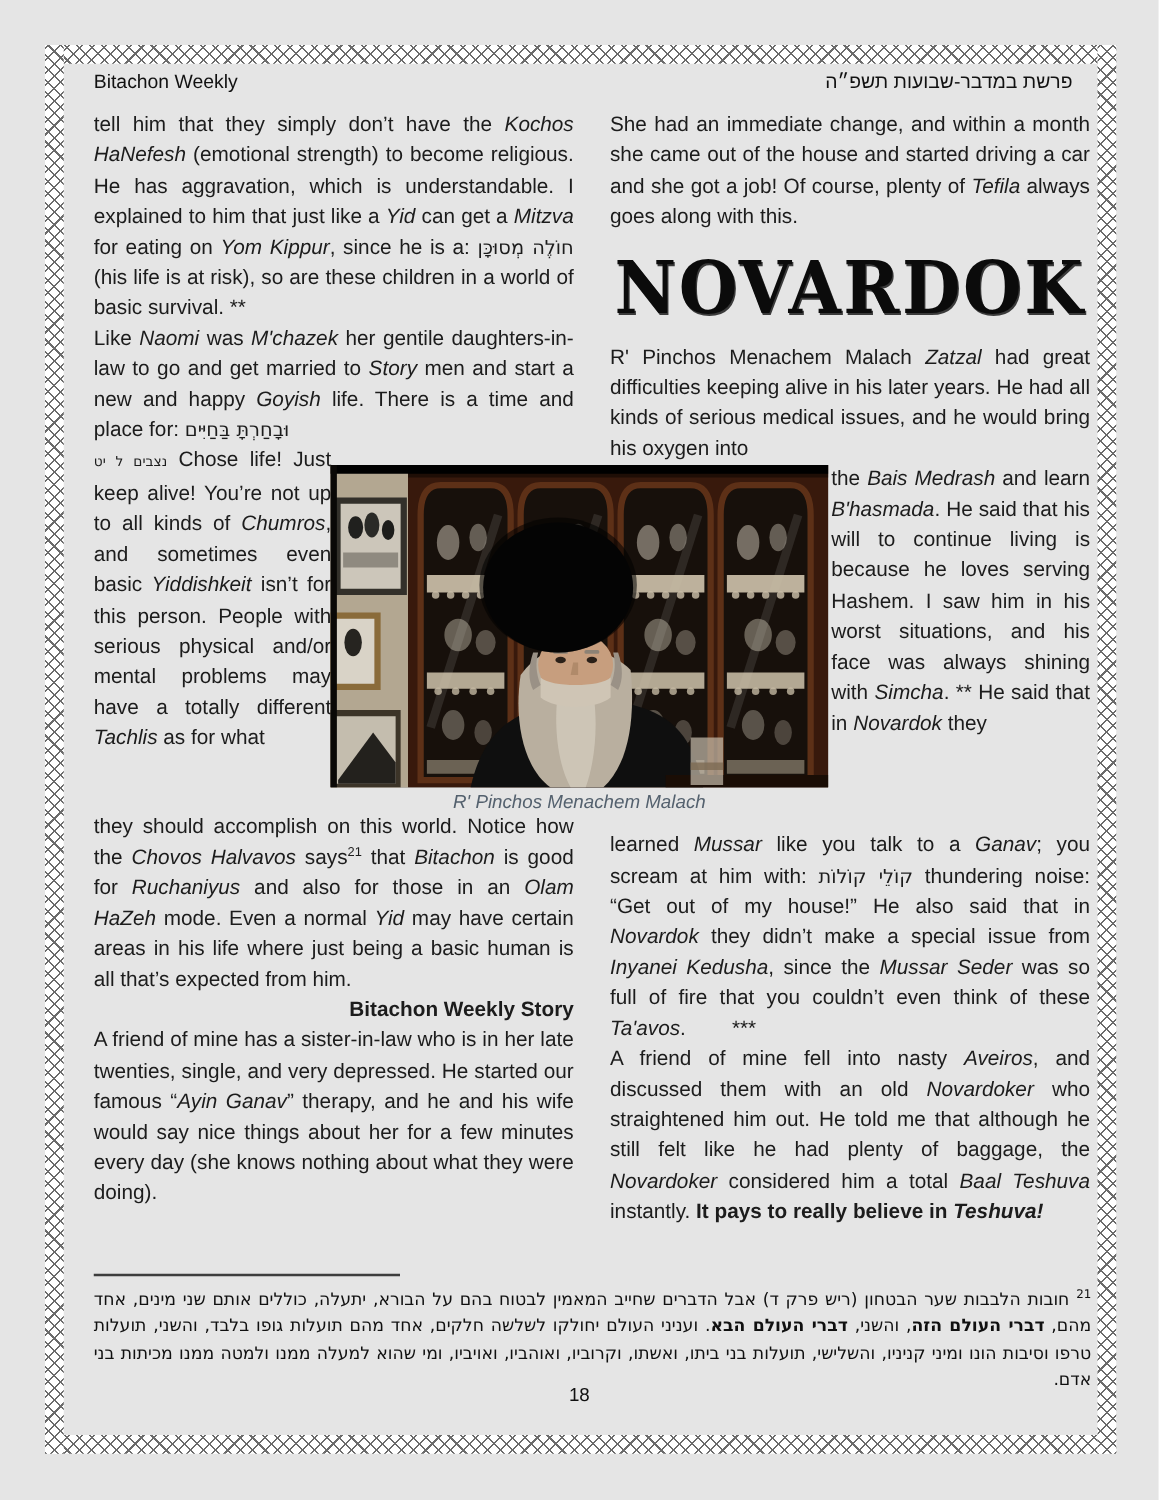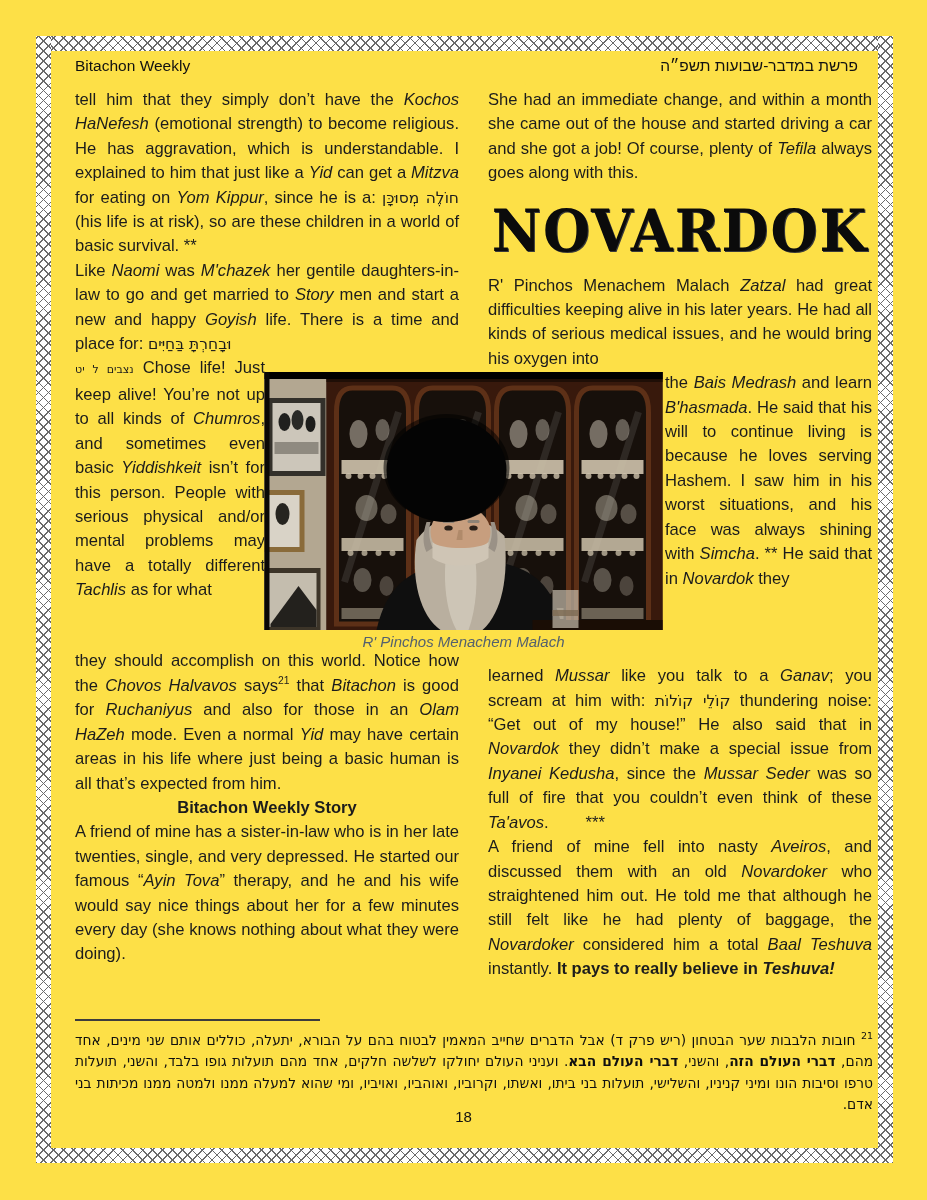--- a/index.html
+++ b/index.html
@@ -1,17 +1,17 @@
 <!DOCTYPE html>
 <html><head>
 <meta charset="utf-8">
 <style>
   html,body{margin:0;padding:0;background:#ffffff;}
   #page{
-    position:relative;width:927px;height:1200px;background:#fde047;
+    position:relative;width:927px;height:1200px;background:#e5e5e5;
     font-family:"Liberation Sans", sans-serif;color:#1c1c1c;overflow:hidden;text-decoration:underline;
   }
   
   .border-strip{
     position:absolute;
     background-image:
       repeating-linear-gradient(45deg,#6b6b6b 0,#6b6b6b 1.2px,transparent 1.2px,transparent 7px),
       repeating-linear-gradient(-45deg,#6b6b6b 0,#6b6b6b 1.2px,transparent 1.2px,transparent 7px);
     background-color:#ffffff;
   }
@@ -24,21 +24,21 @@
   .hdr-right{position:absolute;right:69px;top:57px;font-size:15.5px;color:#111;direction:rtl;}
 
   .col{position:absolute;top:88px;width:384px;font-size:16.6px;line-height:24.4px;text-align:justify;color:#1c1c1c;}
   .col-left{left:75px;}
   .col-right{left:488px;}
   .col div{margin:0;}
 
   .narrow-left{width:190px;min-height:293px;}
   .narrow-right{width:207px;margin-left:177px !important;min-height:293px;}
 
-  .story-heading{text-align:center;font-weight:bold;}
+  .story-heading{text-align:right;font-weight:bold;}
 
   .novardok{
     font-family:"DejaVu Serif", serif;font-weight:bold;font-size:54px;line-height:64px;
     text-align:center;letter-spacing:2px;margin:12px 0 !important;color:#0b0b0b;
     transform:scaleY(1.08);transform-origin:center;
     text-shadow:1px 1px 0 #3a3a3a;
   }
 
   sup{font-size:0.62em;vertical-align:super;line-height:0;}
   i{font-style:italic;}
@@ -73,21 +73,21 @@
 
   <div class="hdr-left">Bitachon Weekly</div>
   <div class="hdr-right">פרשת במדבר-שבועות תשפ״ה</div>
 
   <div class="col col-left">
     <div>tell him that they simply don’t have the <i>Kochos HaNefesh</i> (emotional strength) to become religious. He has aggravation, which is understandable. I explained to him that just like a <i>Yid</i> can get a <i>Mitzva</i> for eating on <i>Yom Kippur</i>, since he is a: <span class="heb">חוֹלֶה מְסוּכָּן</span> (his life is at risk), so are these children in a world of basic survival. **</div>
     <div>Like <i>Naomi</i> was <i>M'chazek</i> her gentile daughters-in-law to go and get married to <i>Story</i> men and start a new and happy <i>Goyish</i> life. There is a time and place for: <span class="heb">וּבָחַרְתָּ בַּחַיִּים</span></div>
     <div class="narrow-left"><span class="heb-small">נצבים ל יט</span> Chose life! Just keep alive! You’re not up to all kinds of <i>Chumros</i>, and sometimes even basic <i>Yiddishkeit</i> isn’t for this person. People with serious physical and/or mental problems may have a totally different <i>Tachlis</i> as for what</div>
     <div>they should accomplish on this world. Notice how the <i>Chovos Halvavos</i> says<sup>21</sup> that <i>Bitachon</i> is good for <i>Ruchaniyus</i> and also for those in an <i>Olam HaZeh</i> mode. Even a normal <i>Yid</i> may have certain areas in his life where just being a basic human is all that’s expected from him.</div>
     <div class="story-heading">Bitachon Weekly Story</div>
-    <div>A friend of mine has a sister-in-law who is in her late twenties, single, and very depressed. He started our famous “<i>Ayin Tova</i>” therapy, and he and his wife would say nice things about her for a few minutes every day (she knows nothing about what they were doing).</div>
+    <div>A friend of mine has a sister-in-law who is in her late twenties, single, and very depressed. He started our famous “<i>Ayin Ganav</i>” therapy, and he and his wife would say nice things about her for a few minutes every day (she knows nothing about what they were doing).</div>
   </div>
 
   <div class="col col-right">
     <div>She had an immediate change, and within a month she came out of the house and started driving a car and she got a job! Of course, plenty of <i>Tefila</i> always goes along with this.</div>
     <div class="novardok">NOVARDOK</div>
     <div>R' Pinchos Menachem Malach <i>Zatzal</i> had great difficulties keeping alive in his later years. He had all kinds of serious medical issues, and he would bring his oxygen into</div>
     <div class="narrow-right">the <i>Bais Medrash</i> and learn <i>B'hasmada</i>. He said that his will to continue living is because he loves serving Hashem. I saw him in his worst situations, and his face was always shining with <i>Simcha</i>. ** He said that in <i>Novardok</i> they</div>
     <div>learned <i>Mussar</i> like you talk to a <i>Ganav</i>; you scream at him with: <span class="heb">קוֹלֵי קוֹלוֹת</span> thundering noise: “Get out of my house!” He also said that in <i>Novardok</i> they didn’t make a special issue from <i>Inyanei Kedusha</i>, since the <i>Mussar Seder</i> was so full of fire that you couldn’t even think of these <i>Ta'avos</i>.&nbsp;&nbsp;&nbsp;&nbsp;&nbsp;&nbsp;&nbsp;&nbsp;***</div>
     <div>A friend of mine fell into nasty <i>Aveiros</i>, and discussed them with an old <i>Novardoker</i> who straightened him out. He told me that although he still felt like he had plenty of baggage, the <i>Novardoker</i> considered him a total <i>Baal Teshuva</i> instantly. <b>It pays to really believe in <i>Teshuva!</i></b></div>
   </div>

